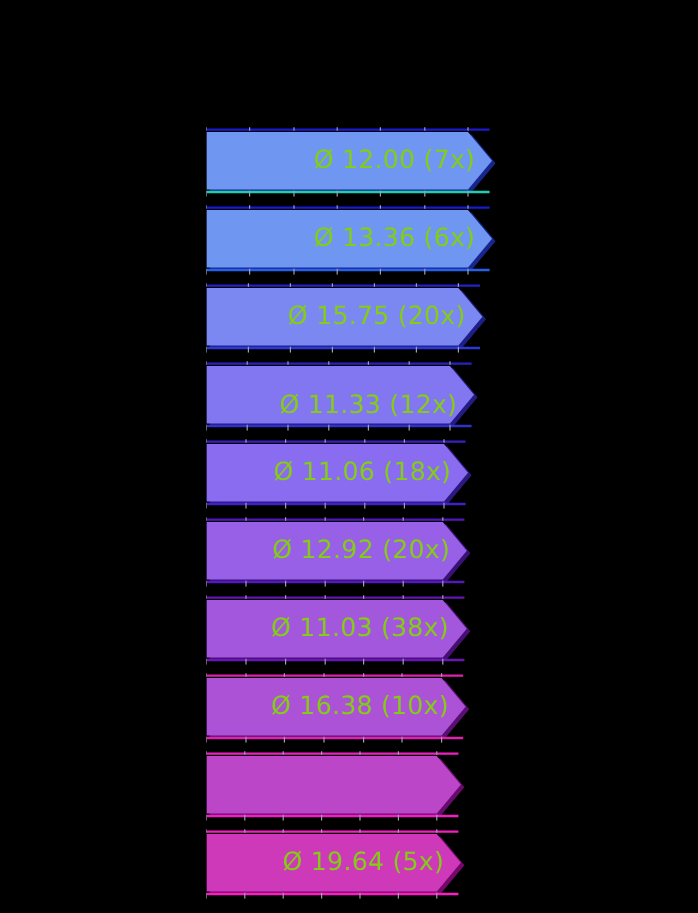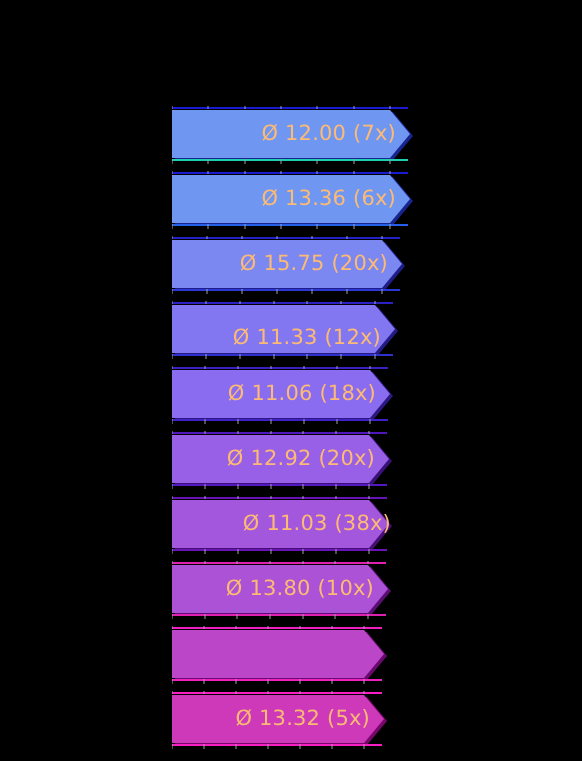--- a/index.html
+++ b/index.html
@@ -30,21 +30,21 @@
 
   .bar-shape {
     position: absolute;
     left: 0;
     top: 0;
     display: block;
   }
 
   .bar-label {
     position: absolute;
-    color: #fdba74;
+    color: #84cc16;
     font-size: 21px;
     font-family: "DejaVu Sans", sans-serif;
     letter-spacing: 0.2px;
     white-space: nowrap;
     line-height: 1;
     text-rendering: geometricPrecision;
   }
 </style>
 </head>
 <body>
@@ -202,21 +202,21 @@
         <line x1="66" y1="53" x2="66" y2="58" stroke="#a0a0b0" stroke-width="1"></line>
         <line x1="99" y1="-2" x2="99" y2="3" stroke="#a0a0b0" stroke-width="1"></line>
         <line x1="99" y1="53" x2="99" y2="58" stroke="#a0a0b0" stroke-width="1"></line>
         <line x1="131" y1="-2" x2="131" y2="3" stroke="#a0a0b0" stroke-width="1"></line>
         <line x1="131" y1="53" x2="131" y2="58" stroke="#a0a0b0" stroke-width="1"></line>
         <line x1="164" y1="-2" x2="164" y2="3" stroke="#a0a0b0" stroke-width="1"></line>
         <line x1="164" y1="53" x2="164" y2="58" stroke="#a0a0b0" stroke-width="1"></line>
         <line x1="197" y1="-2" x2="197" y2="3" stroke="#a0a0b0" stroke-width="1"></line>
         <line x1="197" y1="53" x2="197" y2="58" stroke="#a0a0b0" stroke-width="1"></line>
       </svg>
-      <div class="bar-label" style="right: 4px; top: 13px;">Ø 11.03 (38x)</div>
+      <div class="bar-label" style="right: 21px; top: 13px;">Ø 11.03 (38x)</div>
     </div>
     <div class="bar-row" style="left: 172px; top: 565px; width: 222px; height: 48px;">
       <svg class="bar-shape" width="224" height="58" viewBox="0 0 224 58" style="top: -4px;">
         <polygon points="3,6 199,6 219,30 199,54 3,54" fill="#6b1088" opacity="0.85"></polygon>
         <polygon points="0,4 196,4 216,28 196,52 0,52" fill="#ab52d6"></polygon>
         <line x1="0" y1="2" x2="214" y2="2" stroke="#e020b0" stroke-width="2"></line>
         <line x1="0" y1="54" x2="214" y2="54" stroke="#e020b0" stroke-width="2"></line>
         <line x1="0" y1="-2" x2="0" y2="3" stroke="#a0a0b0" stroke-width="1"></line>
         <line x1="0" y1="53" x2="0" y2="58" stroke="#a0a0b0" stroke-width="1"></line>
         <line x1="33" y1="-2" x2="33" y2="3" stroke="#a0a0b0" stroke-width="1"></line>
@@ -225,21 +225,21 @@
         <line x1="65" y1="53" x2="65" y2="58" stroke="#a0a0b0" stroke-width="1"></line>
         <line x1="98" y1="-2" x2="98" y2="3" stroke="#a0a0b0" stroke-width="1"></line>
         <line x1="98" y1="53" x2="98" y2="58" stroke="#a0a0b0" stroke-width="1"></line>
         <line x1="131" y1="-2" x2="131" y2="3" stroke="#a0a0b0" stroke-width="1"></line>
         <line x1="131" y1="53" x2="131" y2="58" stroke="#a0a0b0" stroke-width="1"></line>
         <line x1="163" y1="-2" x2="163" y2="3" stroke="#a0a0b0" stroke-width="1"></line>
         <line x1="163" y1="53" x2="163" y2="58" stroke="#a0a0b0" stroke-width="1"></line>
         <line x1="196" y1="-2" x2="196" y2="3" stroke="#a0a0b0" stroke-width="1"></line>
         <line x1="196" y1="53" x2="196" y2="58" stroke="#a0a0b0" stroke-width="1"></line>
       </svg>
-      <div class="bar-label" style="right: 20px; top: 13px;">Ø 13.80 (10x)</div>
+      <div class="bar-label" style="right: 20px; top: 13px;">Ø 16.38 (10x)</div>
     </div>
     <div class="bar-row" style="left: 172px; top: 630px; width: 218px; height: 48px;">
       <svg class="bar-shape" width="220" height="58" viewBox="0 0 220 58" style="top: -4px;">
         <polygon points="3,6 195,6 215,30 195,54 3,54" fill="#7d0c84" opacity="0.85"></polygon>
         <polygon points="0,4 192,4 212,28 192,52 0,52" fill="#bb46c8"></polygon>
         <line x1="0" y1="2" x2="210" y2="2" stroke="#f020c0" stroke-width="2"></line>
         <line x1="0" y1="54" x2="210" y2="54" stroke="#f020c0" stroke-width="2"></line>
         <line x1="0" y1="-2" x2="0" y2="3" stroke="#a0a0b0" stroke-width="1"></line>
         <line x1="0" y1="53" x2="0" y2="58" stroke="#a0a0b0" stroke-width="1"></line>
         <line x1="32" y1="-2" x2="32" y2="3" stroke="#a0a0b0" stroke-width="1"></line>
@@ -270,15 +270,15 @@
         <line x1="64" y1="53" x2="64" y2="58" stroke="#a0a0b0" stroke-width="1"></line>
         <line x1="96" y1="-2" x2="96" y2="3" stroke="#a0a0b0" stroke-width="1"></line>
         <line x1="96" y1="53" x2="96" y2="58" stroke="#a0a0b0" stroke-width="1"></line>
         <line x1="128" y1="-2" x2="128" y2="3" stroke="#a0a0b0" stroke-width="1"></line>
         <line x1="128" y1="53" x2="128" y2="58" stroke="#a0a0b0" stroke-width="1"></line>
         <line x1="160" y1="-2" x2="160" y2="3" stroke="#a0a0b0" stroke-width="1"></line>
         <line x1="160" y1="53" x2="160" y2="58" stroke="#a0a0b0" stroke-width="1"></line>
         <line x1="192" y1="-2" x2="192" y2="3" stroke="#a0a0b0" stroke-width="1"></line>
         <line x1="192" y1="53" x2="192" y2="58" stroke="#a0a0b0" stroke-width="1"></line>
       </svg>
-      <div class="bar-label" style="right: 20px; top: 13px;">Ø 13.32 (5x)</div>
+      <div class="bar-label" style="right: 20px; top: 13px;">Ø 19.64 (5x)</div>
     </div>
   </div>
 
 </body></html>

